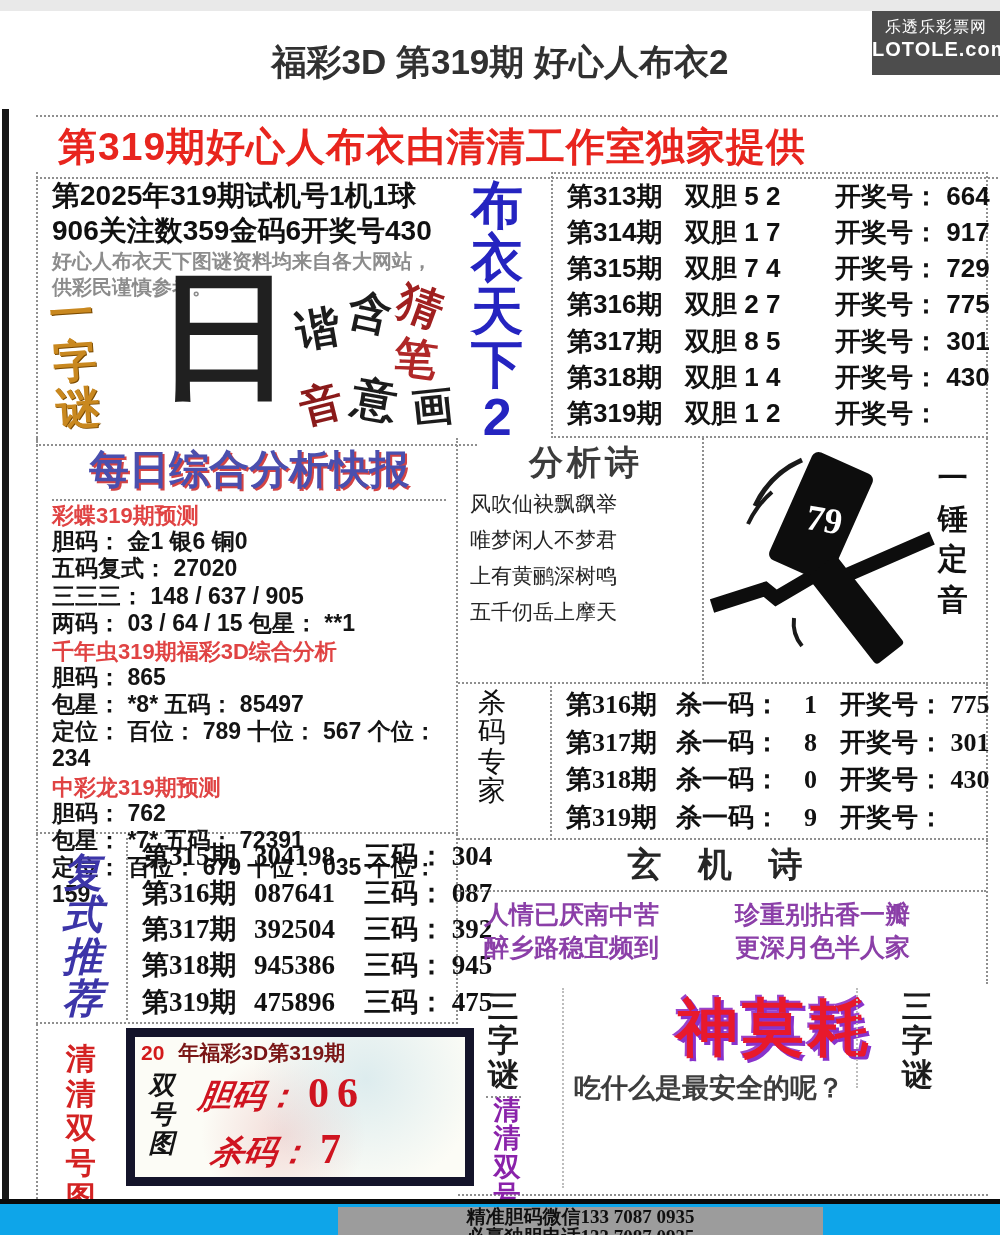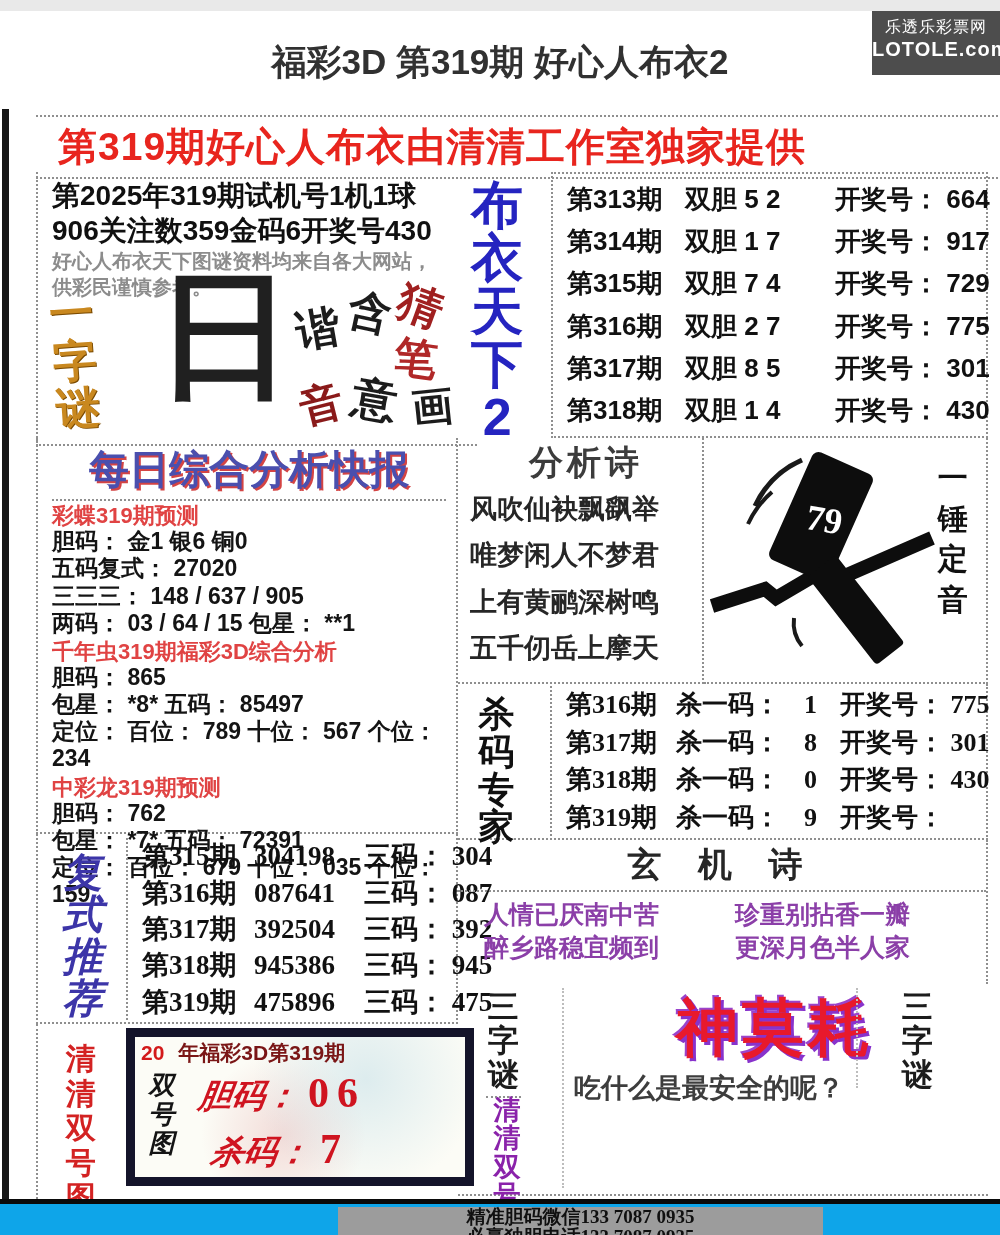--- a/index.html
+++ b/index.html
@@ -73,30 +73,30 @@
   .sh-dan{left:64px;top:32px;font-size:33px;}
   .sh-sha{left:76px;top:88px;font-size:33px;}
   .sh-line{font-family:"Liberation Serif",serif;font-weight:900;color:#cf1420;white-space:nowrap;}
   .sh-line .lab{font-style:italic;transform:skewX(-8deg);display:inline-block;}
   .sh-line .val{font-size:42px;letter-spacing:8px;margin-left:10px;}
 
   
   .box-poem{left:458px;top:427px;width:246px;height:246px;border-right:2px dotted #8f8f8f;border-bottom:2px dotted #8f8f8f;
             box-sizing:border-box;padding:2px 0 0 12px;}
   .poem-title{text-align:center;font-size:34px;font-weight:900;color:#3c3c3c;letter-spacing:4px;}
-  .poem-line{font-size:27px;font-weight:bold;color:#262626;font-family:"Liberation Serif",serif;line-height:1.72;white-space:nowrap;}
+  .poem-line{font-size:21px;font-weight:normal;color:#262626;font-family:"Liberation Serif",serif;line-height:1.72;white-space:nowrap;}
 
   
   .box-hammer{left:704px;top:427px;width:284px;height:246px;border-right:2px dotted #8f8f8f;border-bottom:2px dotted #8f8f8f;box-sizing:border-box;}
   .hammer-svg{left:6px;top:8px;}
   .hammer-label{left:232px;top:20px;font-size:30px;font-weight:900;color:#111;font-family:"Liberation Serif",serif;line-height:1.35;}
 
   
   .box-shama{left:458px;top:673px;width:530px;height:156px;border-right:2px dotted #8f8f8f;border-bottom:2px dotted #8f8f8f;box-sizing:border-box;}
-  .shama-label{left:18px;top:12px;font-size:36px;font-weight:700;color:#101010;font-family:"Liberation Serif",serif;line-height:1.05;}
+  .shama-label{left:18px;top:4px;font-size:28px;font-weight:400;color:#101010;font-family:"Liberation Serif",serif;line-height:1.05;}
   .shama-rows{left:92px;top:2px;width:430px;height:150px;border-left:2px dotted #8f8f8f;padding-left:14px;
               display:flex;flex-direction:column;justify-content:space-around;}
   .srow{font-family:"Liberation Serif",serif;font-size:26px;font-weight:bold;color:#111;white-space:nowrap;}
   .srow .sp1{display:inline-block;width:110px;}
   .srow .sp2{display:inline-block;width:128px;}
   .srow .sp3{display:inline-block;width:36px;}
 
   
   .box-xuanji{left:458px;top:829px;width:530px;height:144px;border-right:2px dotted #8f8f8f;box-sizing:border-box;}
   .xj-title{text-align:center;font-size:34px;font-weight:900;color:#262626;letter-spacing:14px;
@@ -155,20 +155,21 @@
   </div>
   <div class="abs buyi vert">布衣天下2</div>
 
   <div class="abs box-history">
     <div class="hrow"><span class="sp1">第313期</span><span class="sp2"><span>双胆</span> <span>5 2</span></span><span><span>开奖号：</span> <span>664</span></span></div>
     <div class="hrow"><span class="sp1">第314期</span><span class="sp2"><span>双胆</span> <span>1 7</span></span><span><span>开奖号：</span> <span>917</span></span></div>
     <div class="hrow"><span class="sp1">第315期</span><span class="sp2"><span>双胆</span> <span>7 4</span></span><span><span>开奖号：</span> <span>729</span></span></div>
     <div class="hrow"><span class="sp1">第316期</span><span class="sp2"><span>双胆</span> <span>2 7</span></span><span><span>开奖号：</span> <span>775</span></span></div>
     <div class="hrow"><span class="sp1">第317期</span><span class="sp2"><span>双胆</span> <span>8 5</span></span><span><span>开奖号：</span> <span>301</span></span></div>
     <div class="hrow"><span class="sp1">第318期</span><span class="sp2"><span>双胆</span> <span>1 4</span></span><span><span>开奖号：</span> <span>430</span></span></div>
+    <div class="hrow"><span class="sp1">第319期</span><span class="sp2"><span>双胆</span> <span>1 2</span></span><span><span>开奖号：</span> <span></span></span></div>
   </div>
 
   <div class="abs box-daily">
     <div class="daily-title">每日综合分析快报</div>
     <div class="d-head">彩蝶319期预测</div>
     <div class="d-line">胆码： 金1 银6 铜0</div>
     <div class="d-line">五码复式： 27020</div>
     <div class="d-line">三三三： 148 / 637 / 905</div>
     <div class="d-line">两码： 03 / 64 / 15 包星： **1</div>
     <div class="d-head">千年虫319期福彩3D综合分析</div>

